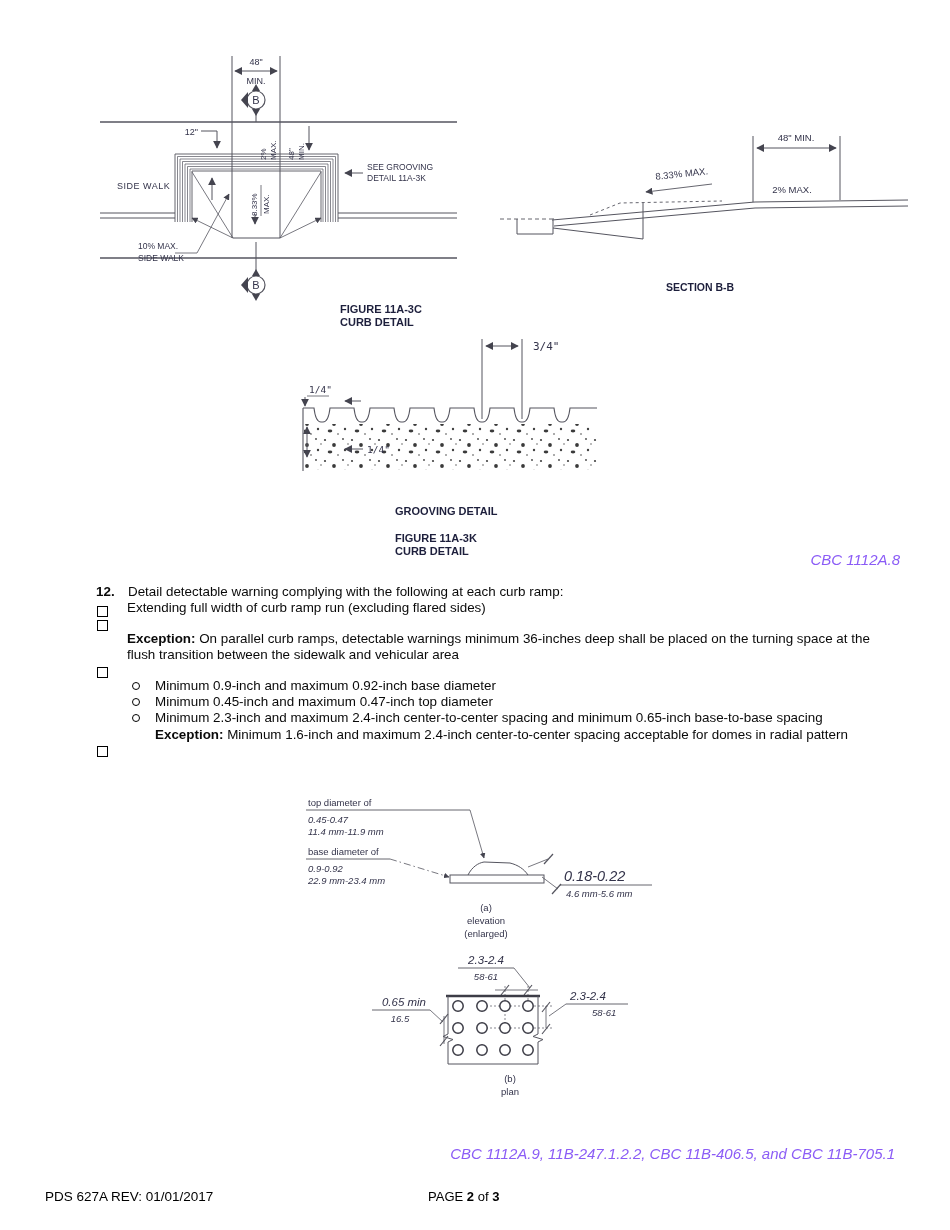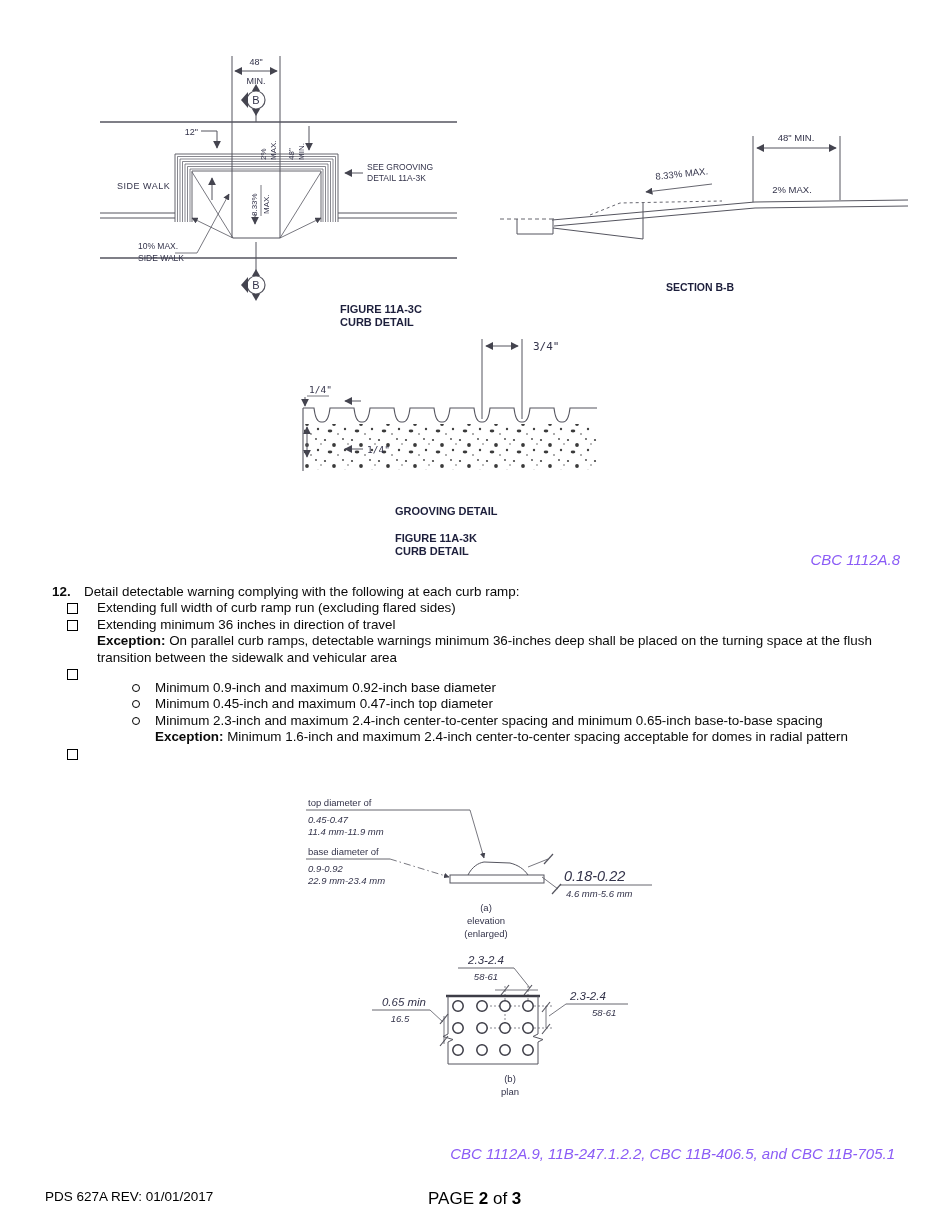--- a/index.html
+++ b/index.html
@@ -8,32 +8,32 @@
   svg text{font-family:"Liberation Sans",sans-serif;fill:#33334a;}
   svg .mono{font-family:"DejaVu Sans Mono",monospace;}
   svg .it{font-style:italic;}
   svg .navy{fill:#1d1f3c;font-weight:bold;}
   .abs{position:absolute;}
   .figcap{color:#1d1f3c;font-weight:bold;font-size:11px;text-align:left;line-height:13px;}
   .cbc{font-style:italic;font-size:15px;text-align:right;color:#8b5cf6;}
   
   .checklist{position:absolute;left:52px;top:584px;width:840px;font-size:13.4px;line-height:16.4px;color:#0a0a0a;}
   .cl-head{display:flex;}
-  .cl-num{font-weight:bold;width:32px;flex:0 0 32px;}
+  .cl-num{font-weight:bold;width:32px;flex:0 0 32px;margin-left:44px;}
   .cl-row{display:flex;align-items:flex-start;}
-  .cl-row.lvl1{margin-left:15px;}
+  .cl-row.lvl1{margin-left:45px;align-items:flex-end;}
   .cl-row.lvl2{margin-left:80px;}
   .marker{flex:0 0 auto;display:inline-block;box-sizing:border-box;}
   .marker.checkbox{width:11px;height:11px;border:1.4px solid #000;margin:3px 19px 0 0;}
   .marker.circle{width:8px;height:8px;border:1.3px solid #000;border-radius:50%;margin:4px 15px 0 0;}
   .lvl1 .marker.none{width:11px;margin-right:19px;height:1px;}
   .lvl2 .marker.none{width:8px;margin-right:15px;height:1px;}
   .cl-text b{font-weight:bold;}
   .footer-left{position:absolute;left:45px;top:1189px;font-size:13.5px;}
-  .footer-page{position:absolute;left:428px;top:1189px;font-size:17px;}
+  .footer-page{position:absolute;left:428px;top:1189px;font-size:13px;}
   .footer-page b{font-weight:bold;}
 </style>
 </head>
 <body>
 
 <div class="page">
 
   <svg class="abs" style="left:95px;top:42px;" width="390" height="262" viewBox="0 0 390 262">
     <defs>
       <marker id="arrP" viewBox="0 0 10 10" refX="9" refY="5" markerWidth="8" markerHeight="8" orient="auto-start-reverse">
@@ -205,21 +205,20 @@
       <span class="cl-num">12.</span>
       <span>Detail detectable warning complying with the following at each curb ramp:</span>
     </div>
     <div>
         <div class="cl-row lvl1">
           <span class="marker checkbox"></span>
           <span class="cl-text">Extending full width of curb ramp run (excluding flared sides)</span>
         </div>
         <div class="cl-row lvl1">
           <span class="marker checkbox"></span>
-          <span class="cl-text">Extending minimum 36 inches in direction of travel</span>
         </div>
         <div class="cl-row lvl1">
           <span class="marker none"></span>
           <span class="cl-text"><b>Exception: </b>On parallel curb ramps, detectable warnings minimum 36-inches deep shall be placed on the turning space at the flush transition between the sidewalk and vehicular area</span>
         </div>
         <div class="cl-row lvl1">
           <span class="marker checkbox"></span>
         </div>
         <div class="cl-row lvl2">
           <span class="marker circle"></span>

